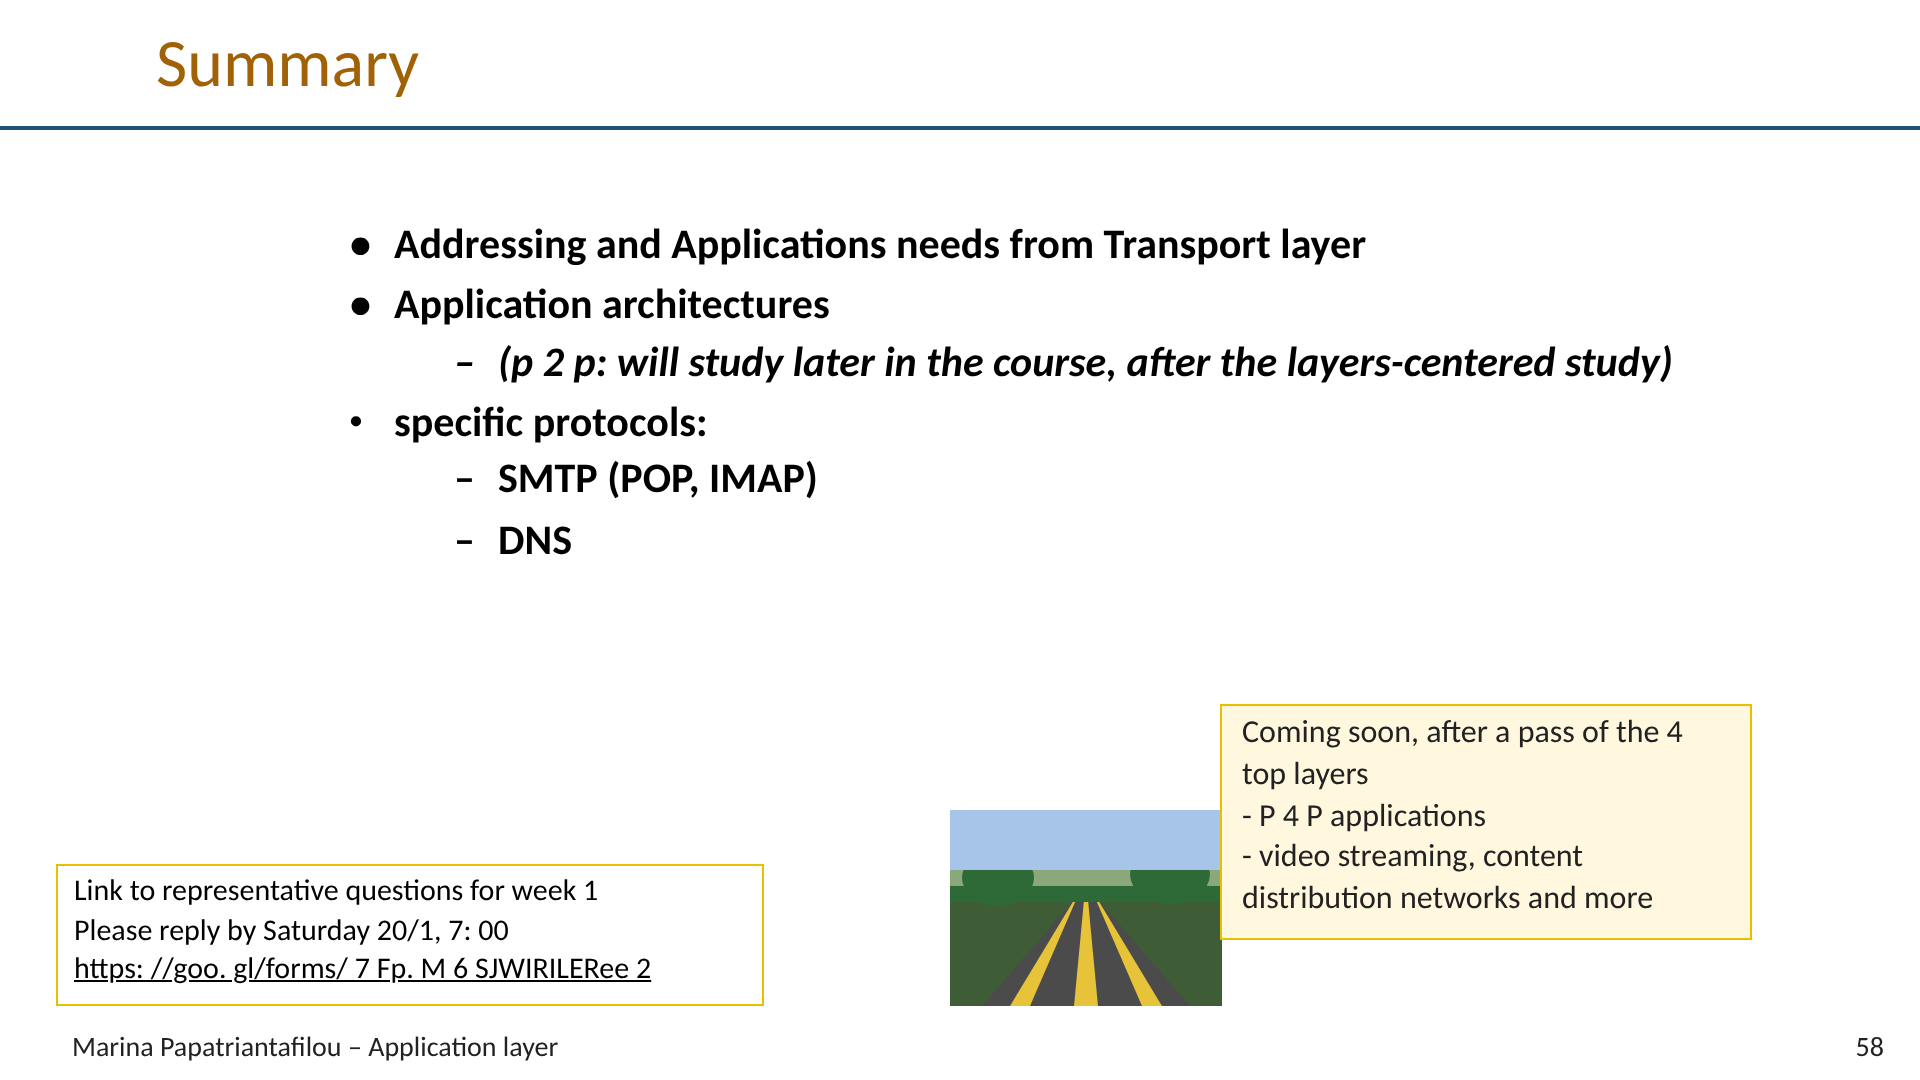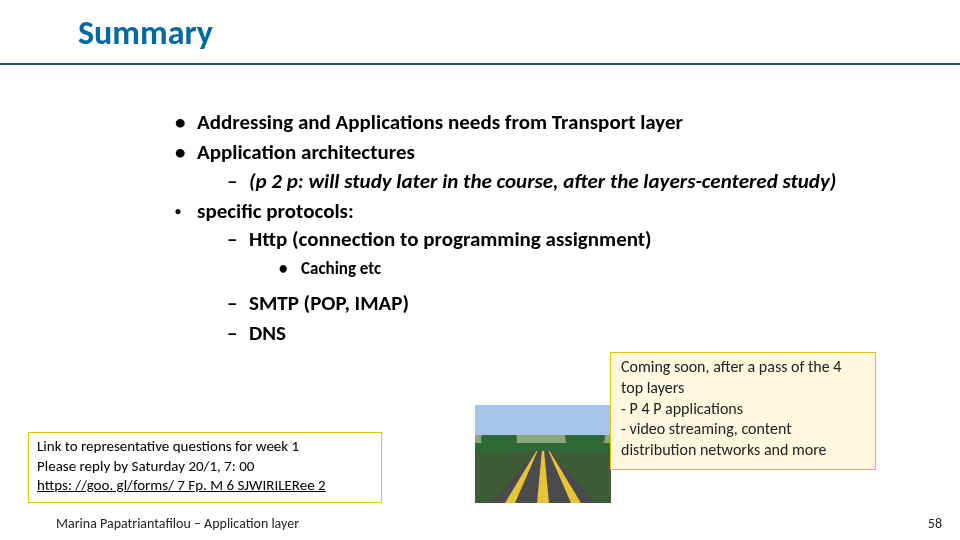--- a/index.html
+++ b/index.html
@@ -1,17 +1,17 @@
 <!DOCTYPE html>
 <html><head>
 <meta charset="utf-8">
 <style>
   * { box-sizing: border-box; margin: 0; padding: 0; }
   html, body { width: 960px; height: 540px; font-family: Calibri, Arial, sans-serif; background: #fff; position: relative; overflow: hidden; }
-  .title { position: absolute; left: 78px; top: 12px; font-size: 34px; font-weight: 700; color: #0369a1; }
+  .title { position: absolute; left: 78px; top: 12px; font-size: 34px; font-weight: 400; color: #a16207; }
   .hr { position: absolute; left: 0; top: 63px; width: 960px; height: 0; border-top: 2.5px solid #1f4e79; }
   .content { position: absolute; left: 175px; top: 108px; width: 700px; font-size: 21px; color: #000; line-height: 1.35; }
   .content ul { list-style: none; font-weight: bold; }
   .b1 > li { position: relative; padding-left: 22px; margin-bottom: 2px; }
   .b1 > li::before { content: "•"; position: absolute; left: 0; top: 0; }
   .b1 > li.small-dot::before { font-size: 12px; top: 6px; }
   .b2 { padding-left: 30px; }
   .b2 > li { position: relative; padding-left: 22px; margin-bottom: 2px; }
   .b2 > li::before { content: "–"; position: absolute; left: 0; top: 0; }
   .b3 { padding-left: 30px; }
@@ -20,47 +20,41 @@
   .italic { font-style: italic; }
 
   .note-left { position: absolute; left: 28px; top: 432px; width: 354px; padding: 4px 8px 6px; background: #fff; border: 1px solid #e7c000; font-size: 15px; line-height: 1.3; }
   .note-left .u { text-decoration: underline; }
 
   .note-right { position: absolute; left: 610px; top: 352px; width: 266px; padding: 4px 10px 8px; background: #fff7de; border: 1.5px solid #e7c000; font-size: 16px; line-height: 1.3; color: #222; }
 
   .road { position: absolute; left: 475px; top: 405px; width: 136px; height: 98px; }
   .road svg { width: 100%; height: 100%; display: block; }
 
-  .footer-left { position: absolute; left: 36px; bottom: 8px; font-size: 14px; color: #222; margin-left: 20px; }
+  .footer-left { position: absolute; left: 36px; bottom: 8px; font-size: 14px; color: #222; }
   .footer-right { position: absolute; right: 18px; bottom: 8px; font-size: 14px; color: #222; }
 </style>
 </head>
 <body>
 
 <div class="title">Summary</div>
 <div class="hr"></div>
 
 <div class="content">
   <ul class="b1">
     <li>Addressing and Applications needs from Transport layer</li>
     <li>
       <span>Application architectures</span>
       <ul class="b2">
         <li class="italic">(p 2 p: will study later in the course, after the layers-centered study)</li>
       </ul>
     </li>
     <li class="small-dot">
       <span>specific protocols:</span>
       <ul class="b2">
-        <li>
-          <span>Http (connection to programming assignment)</span>
-          <ul class="b3">
-            <li>Caching etc</li>
-          </ul>
-        </li>
         <li>SMTP (POP, IMAP)</li>
         <li>DNS</li>
       </ul>
     </li>
   </ul>
 </div>
 
 <div class="note-left">
   <div>Link to representative questions for week 1</div>
   <div>Please reply by Saturday 20/1, 7: 00</div>

